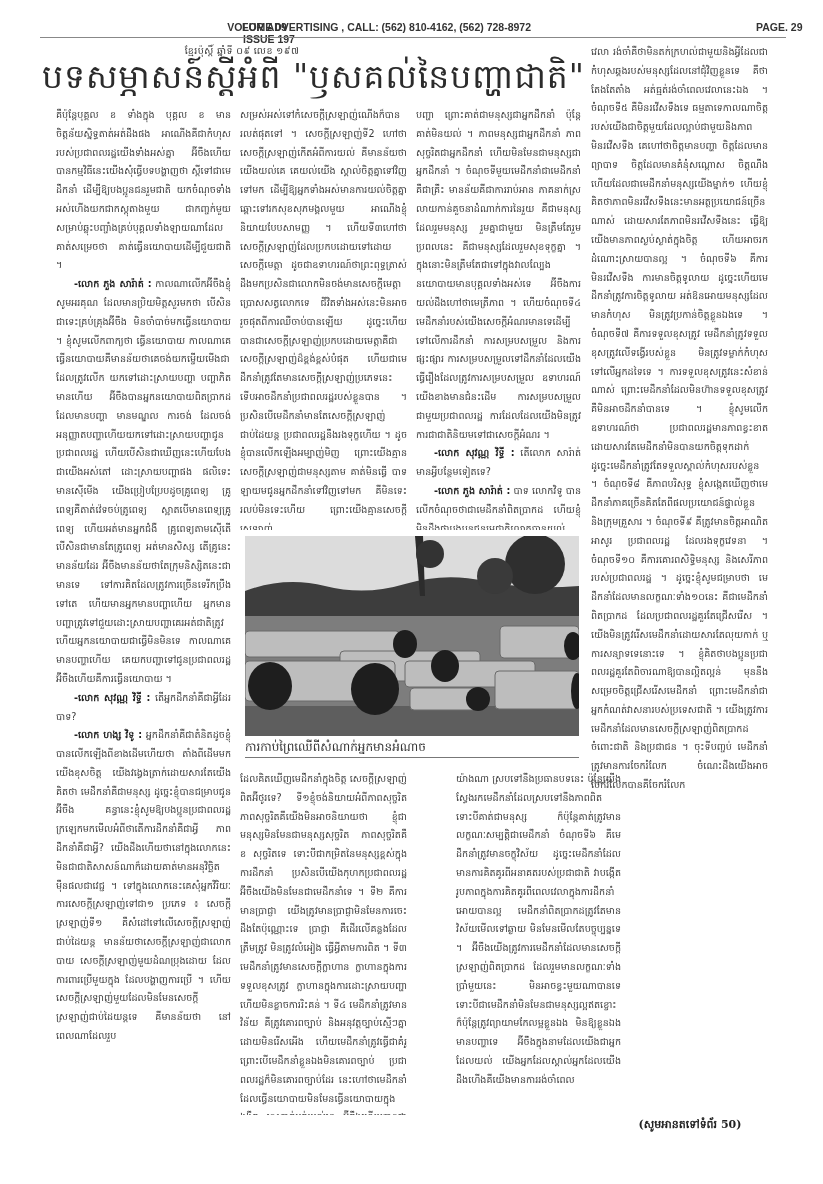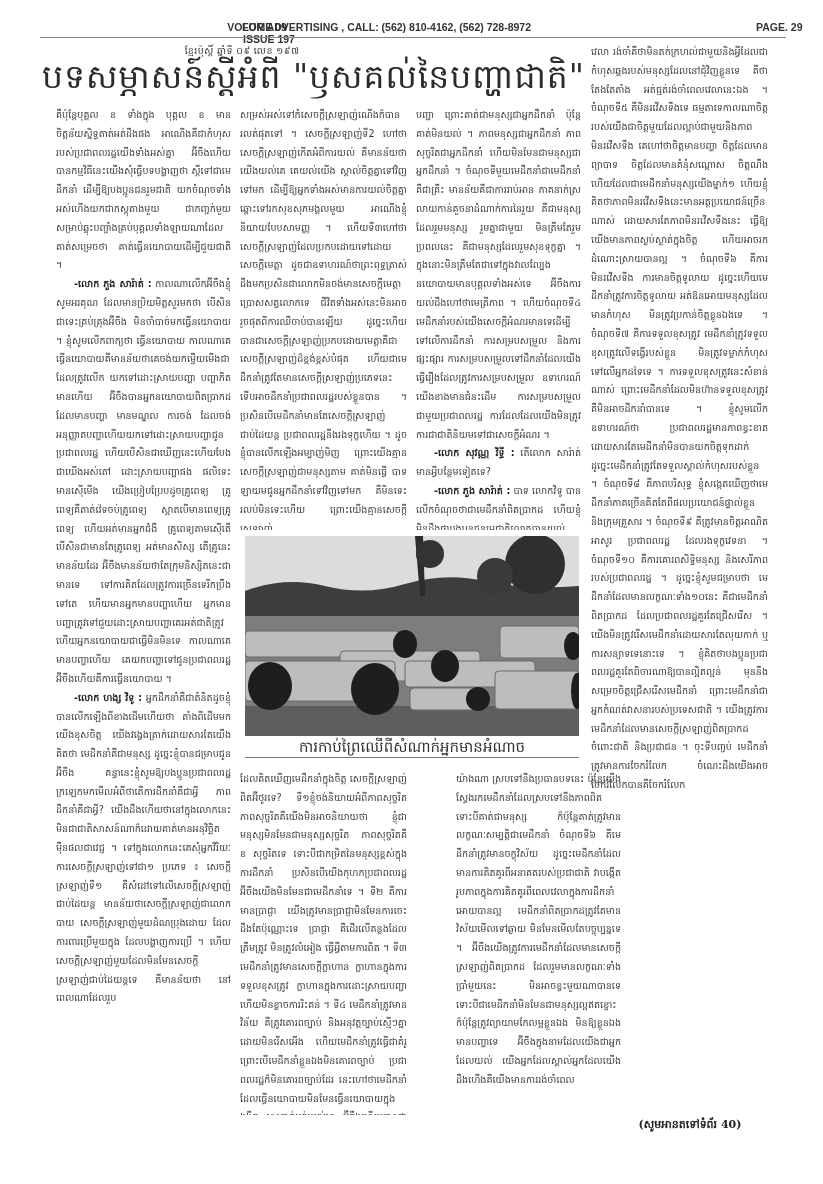--- a/index.html
+++ b/index.html
@@ -38,21 +38,21 @@
     .c3b { left: 416px; top: 770px; width: 165px; height: 345px; margin-left: 40px; }
     .c4 { left: 591px; top: 43px; width: 177px; height: 1080px; }
 
     .photo {
       position: absolute; left: 245px; top: 536px; width: 334px; height: 200px; overflow: hidden;
       background: linear-gradient(180deg, #d8d8d8 0%, #c9c9c9 30%, #5c5c5c 42%, #7a7a7a 55%, #9a9a9a 70%, #6a6a6a 100%);
     }
     .photo svg { width: 100%; height: 100%; display: block; }
     .caption {
       position: absolute; left: 245px; top: 738px; width: 334px; height: 18px;
-      font-size: 15px; text-align: center; color: #333; line-height: 18px;
+      font-size: 12px; text-align: left; color: #333; line-height: 18px;
     }
     .caption-rule { position: absolute; left: 245px; top: 757px; width: 334px; height: 1px; background: #777; }
     .continued {
       position: absolute; left: 620px; top: 1117px; width: 140px; text-align: center;
       font-family: "DejaVu Serif", serif; font-weight: bold; font-size: 11px; color: #222;
     }
   </style>
 </head>
 <body>
 
@@ -63,20 +63,21 @@
   <span class="adv">FOR ADVERTISING ,  CALL: (562) 810-4162, (562) 728-8972</span>
   <span class="page">PAGE. 29</span>
 </div>
 <div class="rule"></div>
 
 <div class="headline">បទសម្ភាសន៍ស្ដីអំពី "ឫសគល់នៃបញ្ហាជាតិ"</div>
 
 <div class="col c1">
   <p>គឺប៉ុន្តែបុគ្គល ខ ទាំងក្នុង បុគ្គល ខ មានចិត្តន័យស្និទ្ធតាត់អត់ដឹងផង អាណើងគឺជាកំហុសរបស់ប្រជាពលរដ្ឋយើងទាំងអស់គ្នា អ៊ីចឹងហើយបានកម្មវិធីនេះយើងសុំធ្វើបទបង្ហាញថា ស្ដីទៅជាមេដឹកនាំ ដើម្បីឱ្យបងប្អូនជនរួមជាតិ យកចំណុចទាំងអស់ហើងយកជាកស្តុតាងមួយ ជាកញ្ចក់មួយសម្រាប់ឆ្លុះបញ្ចាំងគ្រប់បុគ្គលទាំងឡាយណាដែលគាត់សម្រេចថា គាត់ធ្វើនយោបាយដើម្បីជួយជាតិ ។</p>
   <p class="speaker"><span class="name">-លោក ភួង សារ៉ាត់ :</span> <span>កាលណាលើកអ៊ីចឹងខ្ញុំសូមអរគុណ ដែលមានប្រិយមិត្តសួរមកថា បើសិនជាទេះគ្រប់គ្រុងអ៊ីចឹង មិនចាំបាច់មកធ្វើនយោបាយ ។ ខ្ញុំសូមលើកពាក្យថា ធ្វើនយោបាយ កាលណាគេធ្វើនយោបាយគឺមានន័យថាគេចង់យកម្ចើយមើងជាដែលត្រូវលើក យកទៅដោះស្រាយបញ្ហា បញ្ហាភិតមានហើយ អ៊ីចឹងបានអ្នកនយោបាយពិតប្រាកដដែលមានបញ្ហា មានមណ្ឌល ការចង់ ដែលចង់អនុញ្ញាតបញ្ហាហើយយកទៅដោះស្រាយបញ្ហាជូនប្រជាពលរដ្ឋ ហើយបើសិនជាឃើញនេះហើយបែងជាយើងអស់តៅ ដោះស្រាយបញ្ហាផង ផលិទេះមានស៊ើមើង យើងប្រៀបប្រែបដូចគ្រូពេទ្យ គ្រូពេទ្យគឺតាត់វ៉េទចប់ត្រូពេទ្យ ស្អាតបើមានពេទ្យគ្រូពេទ្យ ហើយអត់មានអ្នកជំងឺ គ្រូពេទ្យតាមស៊ើតើ បើសិនជាមានតែត្រូពេទ្យ អត់មានសិស្ស តើគ្រូនេះមានន័យដែរ អ៊ីចឹងមានន័យថាតែក្រុមនិស្សិតនេះជាមានទេ ទៅការគិតដែលត្រូវការច្រើនទេរីកប្រឹងទៅតេ ហើយមានអ្នកមានបញ្ហាហើយ អ្នកមានបញ្ហាត្រូវទៅជួយដោះស្រាយបញ្ហាគេរអត់ជាតិត្រូវ ហើយអ្នកនយោបាយជាធ្វើមិនមិនទេ កាលណាគេមានបញ្ហាហើយ គេយកបញ្ហាទៅជូនប្រជាពលរដ្ឋ អ៊ីចឹងហើយគឺការធ្វើនយោបាយ ។</span></p>
+  <p class="speaker"><span class="name">-លោក សុវណ្ណ វិទ្ធី :</span> <span>តើអ្នកដឹកនាំគឺជាអ្វីដែរ បាទ?</span></p>
   <p class="speaker"><span class="name">-លោក ហង្ស វិទូ :</span> <span>អ្នកដឹកនាំគឺជាតំនិតដូចខ្ញុំបានលើកឡើងពីខាងដើមហើយថា តាំងពីដើមមកយើងខុសចិត្ត យើងវង្វេងត្រាក់ដោយសារតែយើងគិតថា មេដឹកនាំគឺជាមនុស្ស ដូច្នេះខ្ញុំបានជម្រាបជូនអ៊ីចឹង គន្ធានេះខ្ញុំសូមឱ្យបងប្អូនប្រជាពលរដ្ឋក្រឡេកមកមើលអំពីថាតើការដឹកនាំគឺជាអ្វី ភាពដឹកនាំគឺជាអ្វី? យើងដឹងហើយថានៅក្នុងលោកនេះ មិនជាជាតិសាសន៍ណាក៏ដោយគាត់មានអនុវិច្ឆិតម៉ឺនផលជាវេជ្ជ ។ ទៅក្នុងលោកនេះគេសុំអ្នកវិរិយៈការសេចក្ដីស្រឡាញ់ទៅជា១ ប្រភេទ ៖ សេចក្ដីស្រឡាញ់ទី១ គឺសំដៅទៅលើសេចក្ដីស្រឡាញ់ជាប់ដៃយន្ត មានន័យថាសេចក្ដីស្រឡាញ់ជាលោកបាយ សេចក្ដីស្រឡាញ់មួយដំណប្រុងដោយ ដែលការពារប្រើមួយក្នុង ដែលបង្ហាញការប្រើ ។ ហើយសេចក្ដីស្រឡាញ់មួយដែលមិនមែនសេចក្ដីស្រឡាញ់ជាប់ដៃយន្តទេ គឺមានន័យថា នៅពេលណាដែលរួប</span></p>
 </div>
 
 <div class="col c2">
   <p>សម្រស់អស់ទៅកំសេចក្ដីស្រឡាញ់ណើងក៏បានរលត់ផុតទៅ ។ សេចក្ដីស្រឡាញ់ទី2 ហៅថា សេចក្ដីស្រឡាញ់កើតអំពីការយល់ គឺមានន័យថា យើងយល់គេ គេយល់យើង ស្គាល់ចិត្តគ្នាទៅវិញទៅមក ដើម្បីឱ្យអ្នកទាំងអស់មានការយល់ចិត្តគ្នា ឆ្ពោះទៅរកសុខសុភមង្គលមួយ អាណើងខ្ញុំនិយាយបែបសាមញ្ញ ។ ហើយទី៣ហៅថា សេចក្ដីស្រឡាញ់ដែលប្រកបដោយទៅដោយសេចក្ដីមេត្តា ដូចជាឧទាហរណ៍ថាព្រះពុទ្ធត្រាស់ដឹងមកប្រសិនជាលោកមិនចង់មានសេចក្ដីមេត្តាប្រោសសត្វលោកទេ ជីវិតទាំងអស់នេះមិនអាចរួចផុតពីការឈឺចាប់បានឡើយ ដូច្នេះហើយបានជាសេចក្ដីស្រឡាញ់ប្រកបដោយមេត្តាគឺជាសេចក្ដីស្រឡាញ់ដ៏ខ្ពង់ខ្ពស់បំផុត ហើយជាមេដឹកនាំត្រូវតែមានសេចក្ដីស្រឡាញ់ប្រភេទនេះ ទើបអាចដឹកនាំប្រជាពលរដ្ឋរបស់ខ្លួនបាន ។ ប្រសិនបើមេដឹកនាំមានតែសេចក្ដីស្រឡាញ់ជាប់ដៃយន្ត ប្រជាពលរដ្ឋនឹងរងទុក្ខហើយ ។ ដូចខ្ញុំបានលើកឡើងអម្បាញ់មិញ ព្រោះយើងគ្មានសេចក្ដីស្រឡាញ់ជាមនុស្សតាម គាត់មិនធ្វើ បាទ ឡាយមជូនអ្នកដឹកនាំទៅវិញទៅមក គឺមិនទេះ រលប់មិនទេះហើយ ព្រោះយើងគ្មានសេចក្ដីស្រឡាញ់</p>
 </div>
 
 <div class="col c3">
   <p>បញ្ហា ព្រោះគាត់ជាមនុស្សជាអ្នកដឹកនាំ ប៉ុន្តែគាត់មិនយល់ ។ ភាពមនុស្សជាអ្នកដឹកនាំ ភាពសុច្ចរិតជាអ្នកដឹកនាំ ហើយមិនមែនជាមនុស្សជាអ្នកដឹកនាំ ។ ចំណុចទីមួយមេដឹកនាំជាមេដឹកនាំគឺជាគ្រឹះ មានន័យគឺជាការរាប់អាន ភាគនាក់ស្រលាយកាន់គួចនាដំណាក់ការនៃរួយ គឺជាមនុស្សដែលរួមមនុស្ស រួមគ្នាជាមួយ មិនត្រឹមតែរួមប្រពលនេះ គឺជាមនុស្សដែលរួមសុខទុក្ខគ្នា ។ ក្នុងនោះមិនត្រឹមតែជាទៅក្នុងវាលល្បែងនយោបាយមានបុគ្គលទាំងអស់ទេ អ៊ីចឹងការយល់ដឹងហៅថាមេត្រីភាព ។ ហើយចំណុចទី៤ មេដឹកនាំរបស់យើងសេចក្ដីអំណរមានទេដើម្បីទៅលើការដឹកនាំ ការសម្របសម្រួល និងការផ្សះផ្សារ ការសម្របសម្រួលទៅដឹកនាំដែលយើងធ្វើរឿងដែលត្រូវការសម្របសម្រួល ឧទាហរណ៍យើងខាងមានជំនះដើម ការសម្របសម្រួលជាមួយប្រជាពលរដ្ឋ ការដែលដែលយើងមិនត្រូវការជាជាតិនិយមទៅជាសេចក្ដីអំណរ ។</p>
   <p class="speaker"><span class="name">-លោក សុវណ្ណ វិទ្ធី :</span> <span>តើលោក សារ៉ាត់ មានអ្វីបន្ថែមទៀតទេ?</span></p>
@@ -121,13 +122,13 @@
 </div>
 
 <div class="col c3b">
   <p>យ៉ាងណា ស្របទៅនឹងប្រធានបទនេះ ប៉ុន្តែយើងស្វែងរកមេដឹកនាំដែលស្របទៅនឹងភាពពិត ទោះបីគាត់ជាមនុស្ស ក៏ប៉ុន្តែគាត់ត្រូវមានលក្ខណៈសម្បត្តិជាមេដឹកនាំ ចំណុចទី៦ គឺមេដឹកនាំត្រូវមានចក្ខុវិស័យ ដូច្នេះមេដឹកនាំដែលមានការគិតគូរពីអនាគតរបស់ប្រជាជាតិ វាបង្កើតរូបភាពក្នុងការគិតគូរពីពេលវេលាក្នុងការដឹកនាំអោយបានល្អ មេដឹកនាំពិតប្រាកដត្រូវតែមានវិស័យមើលទៅឆ្ងាយ មិនមែនមើលតែបច្ចុប្បន្នទេ ។ អ៊ីចឹងយើងត្រូវការមេដឹកនាំដែលមានសេចក្ដីស្រឡាញ់ពិតប្រាកដ ដែលរួមមានលក្ខណៈទាំងប្រាំមួយនេះ មិនអាចខ្វះមួយណាបានទេ ទោះបីជាមេដឹកនាំមិនមែនជាមនុស្សល្អឥតខ្ចោះ ក៏ប៉ុន្តែត្រូវព្យាយាមកែលម្អខ្លួនឯង មិនឱ្យខ្លួនឯងមានបញ្ហាទេ អ៊ីចឹងក្នុងនាមដែលយើងជាអ្នកដែលយល់ យើងអ្នកដែលស្គាល់អ្នកដែលយើងដឹងហើងគឺយើងមានការរង់ចាំពេល</p>
 </div>
 
 <div class="col c4">
   <p>វេលា រង់ចាំគឺថាមិនតក់ក្រហល់ជាមួយនិងអ្វីដែលជាកំហុសឆ្គងរបស់មនុស្សដែលនៅជុំវិញខ្លួនទេ គឺថាតែងតែតាំង អត់ធ្មត់រង់ចាំពេលវេលានេះឯង ។ ចំណុចទី៥ គឺមិនរវើសទឹងទេ ធម្មតាទេកាលណាចិត្តរបស់យើងជាចិត្តមួយដែលល្អាប់ជាមួយនិងភាពមិនរវើសទឹង គេហៅថាចិត្តមានបញ្ហា ចិត្តដែលមានព្យាបាទ ចិត្តដែលមានគំនុំសណ្ដោស ចិត្តណឹងហើយដែលជាមេដឹកនាំមនុស្សយើងម្នាក់១ ហើយខ្ញុំគិតថាភាពមិនរវើសទឹងនេះមានអត្ថប្រយោជន៍ច្រើនណាស់ ដោយសារតែភាពមិនរវើសទឹងនេះ ធ្វើឱ្យយើងមានភាពស្ងប់ស្ងាត់ក្នុងចិត្ត ហើយអាចរកដំណោះស្រាយបានល្អ ។ ចំណុចទី៦ គឺការមិនរវើសទឹង ការមានចិត្តទូលាយ ដូច្នេះហើយមេដឹកនាំត្រូវការចិត្តទូលាយ អត់ឱនអោយមនុស្សដែលមានកំហុស មិនត្រូវប្រកាន់ចិត្តខ្លួនឯងទេ ។ ចំណុចទី៧ គឺការទទួលខុសត្រូវ មេដឹកនាំត្រូវទទួលខុសត្រូវលើទង្វើរបស់ខ្លួន មិនត្រូវទម្លាក់កំហុសទៅលើអ្នកដទៃទេ ។ ការទទួលខុសត្រូវនេះសំខាន់ណាស់ ព្រោះមេដឹកនាំដែលមិនហ៊ានទទួលខុសត្រូវ គឺមិនអាចដឹកនាំបានទេ ។ ខ្ញុំសូមលើកឧទាហរណ៍ថា ប្រជាពលរដ្ឋមានភាពខ្វះខាត ដោយសារតែមេដឹកនាំមិនបានយកចិត្តទុកដាក់ ដូច្នេះមេដឹកនាំត្រូវតែទទួលស្គាល់កំហុសរបស់ខ្លួន ។ ចំណុចទី៨ គឺភាពបរិសុទ្ធ ខ្ញុំសង្កេតឃើញថាមេដឹកនាំភាគច្រើនគិតតែពីផលប្រយោជន៍ផ្ទាល់ខ្លួន និងក្រុមគ្រួសារ ។ ចំណុចទី៩ គឺត្រូវមានចិត្តអាណិតអាសូរ ប្រជាពលរដ្ឋ ដែលរងទុក្ខវេទនា ។ ចំណុចទី១០ គឺការគោរពសិទ្ធិមនុស្ស និងសេរីភាពរបស់ប្រជាពលរដ្ឋ ។ ដូច្នេះខ្ញុំសូមជម្រាបថា មេដឹកនាំដែលមានលក្ខណៈទាំង១០នេះ គឺជាមេដឹកនាំពិតប្រាកដ ដែលប្រជាពលរដ្ឋគួរតែជ្រើសរើស ។ យើងមិនត្រូវរើសមេដឹកនាំដោយសារតែលុយកាក់ ឬការសន្យាទទេនោះទេ ។ ខ្ញុំគិតថាបងប្អូនប្រជាពលរដ្ឋគួរតែពិចារណាឱ្យបានល្អិតល្អន់ មុននឹងសម្រេចចិត្តជ្រើសរើសមេដឹកនាំ ព្រោះមេដឹកនាំជាអ្នកកំណត់វាសនារបស់ប្រទេសជាតិ ។ យើងត្រូវការមេដឹកនាំដែលមានសេចក្ដីស្រឡាញ់ពិតប្រាកដចំពោះជាតិ និងប្រជាជន ។ ចុះទីបញ្ចប់ មេដឹកនាំត្រូវមានការចែករំលែក ចំណេះដឹងយើងអាចចែករំលែកបានគឺចែករំលែក</p>
 </div>
 
-<div class="continued">(សូមអានតទៅទំព័រ 40)</div>
+<div class="continued">(សូមអានតទៅទំព័រ 50)</div>
 
 </body></html>

